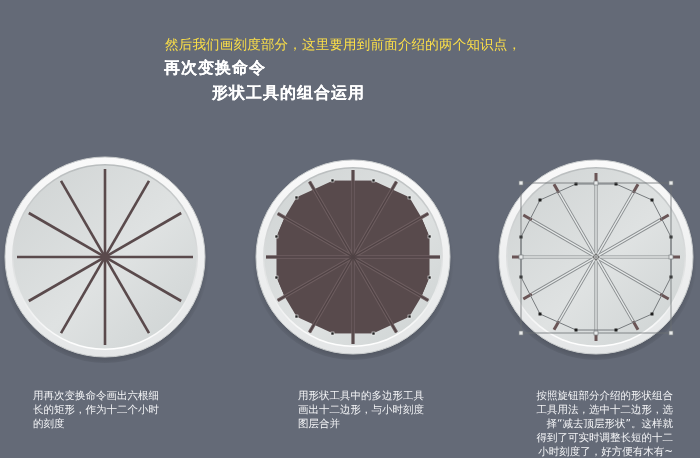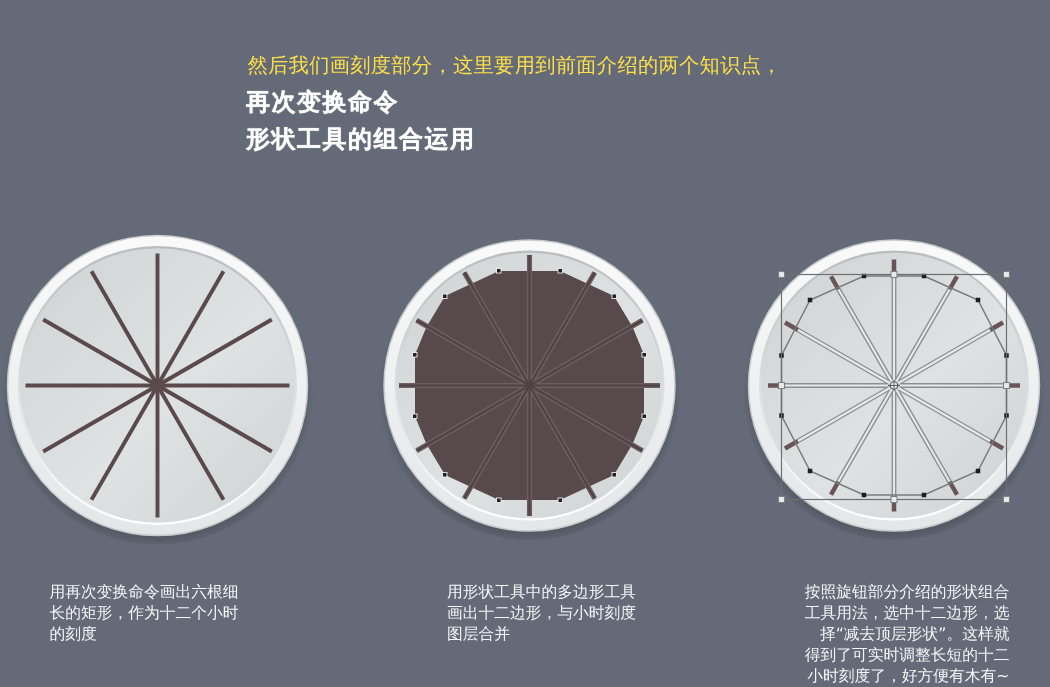--- a/index.html
+++ b/index.html
@@ -15,21 +15,21 @@
     font-size: 13.5px; line-height: 17px; letter-spacing: 0.2px;
     color: #fde047;
   }
   .headline {
     position: absolute; left: 164px;
     font-size: 16px; font-weight: bold; line-height: 24px;
     letter-spacing: 1px; color: #ffffff;
     text-shadow: 0 0 0.6px #fff;
   }
   .h1 { top: 56px; }
-  .h2 { top: 81px; }
+  .h2 { top: 81px; margin-left: 48px; }
   .stage {
     position: absolute; left: 0; top: 0; width: 700px; height: 458px;
   }
   .caption {
     position: absolute; font-size: 10.5px; line-height: 14px;
     color: #f4f5f7; white-space: pre-line;
   }
   .cap1 { left: 33px; top: 388px; width: 140px; }
   .cap2 { left: 298px; top: 388px; width: 140px; }
   .cap3 { left: 528px; top: 388px; width: 145px; text-align: right; }

